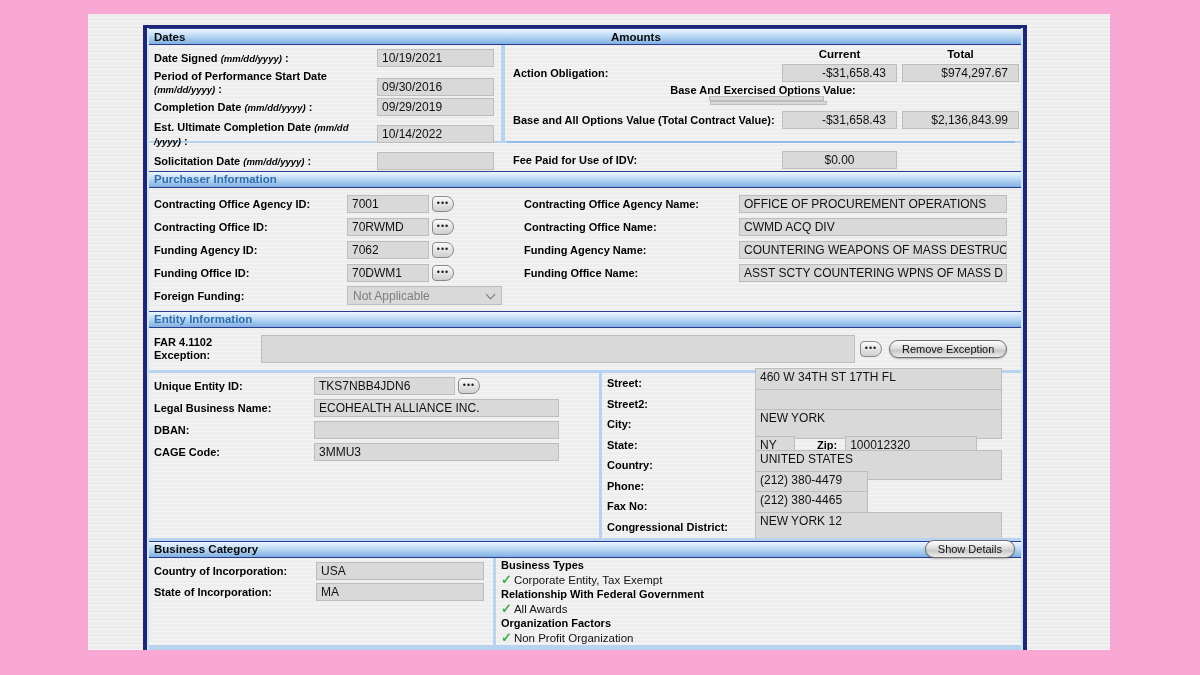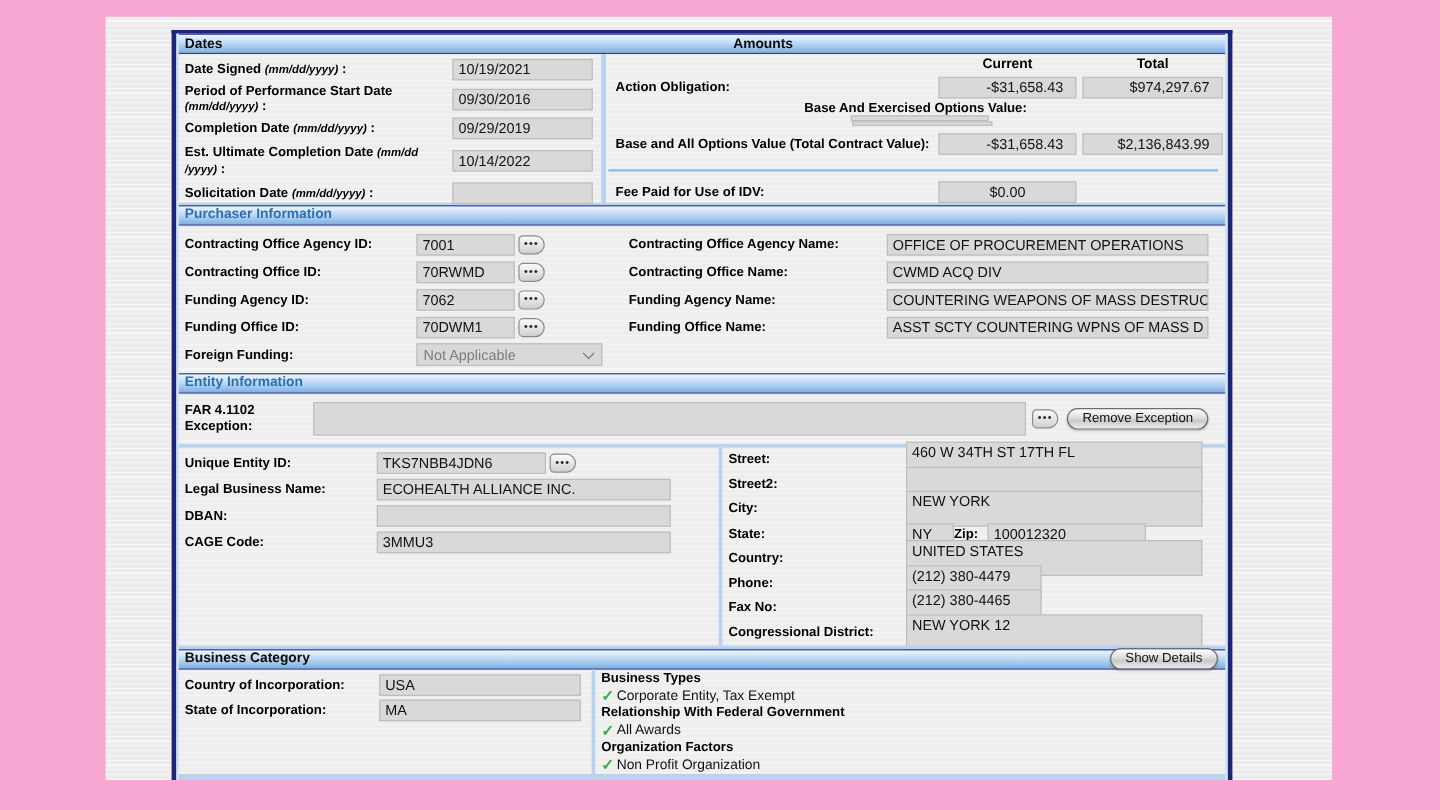--- a/index.html
+++ b/index.html
@@ -10,21 +10,21 @@
   .form{position:absolute;left:143px;top:25px;width:884px;height:625px;box-sizing:border-box;
     border-left:4px solid #1c2672;border-right:4px solid #1c2672;border-top:3px solid #1c2672;
     background:repeating-linear-gradient(to bottom,#eeeeee 0 3px,#f4f4f4 3px 4px);}
   .form-inner{position:relative;width:100%;height:100%;box-sizing:border-box;
     border-left:2px solid #cfe2f6;border-right:2px solid #cfe2f6;}
   .section-bar{background:linear-gradient(to bottom,#eef6fd 0%,#bedaf4 45%,#7fb0e2 100%);
     border-top:1px solid #2b3b8f;border-bottom:1px solid #2b3b8f;box-sizing:border-box;}
   .bar-title{position:absolute;font-size:11.5px;font-weight:bold;line-height:15px;color:#0a0a0a;white-space:nowrap;}
   .bar-title.blue{color:#2f6fad;}
   .top-bar{position:absolute;top:0;left:0;right:0;height:17px;}
-  .top-panels{position:absolute;top:17px;left:0;right:0;height:126px;display:flex;border-radius:22px;}
+  .top-panels{position:absolute;top:17px;left:0;right:0;height:98px;display:flex;border-radius:22px;}
   .dates-panel{width:352px;box-sizing:border-box;border-bottom:2px solid #b7d3f0;padding-top:2px;}
   .v-divider{width:4px;background:#b7d3f0;}
   .amounts-panel{flex:1;box-sizing:border-box;border-bottom:2px solid #b7d3f0;padding:1px 2px 0 0;}
   .lb{font-size:11px;font-weight:bold;color:#000;}
   .hint{font-size:9.5px;font-weight:bold;font-style:italic;color:#000;}
   .field{background:#d9d9d9;border:1px solid #bdbdbd;font-size:12px;color:#111;
     box-sizing:border-box;overflow:hidden;white-space:nowrap;}
   .drow{display:flex;align-items:center;padding-left:5px;}
   .dlabel{width:223px;line-height:12px;}
   .dfield{width:117px;height:18px;line-height:16px;padding:0 4px;}
@@ -71,21 +71,21 @@
   .elabel{width:160px;font-size:11px;font-weight:bold;color:#000;}
   .efield-sm{width:141px;height:18px;line-height:16px;padding:0 4px;}
   .efield{width:245px;height:18px;line-height:16px;padding:0 4px;}
   .e-divider{position:absolute;left:450px;top:0;bottom:0;width:3px;background:#b7d3f0;}
   .e-right{position:absolute;left:458px;top:0;right:4px;}
   .adrow{display:flex;align-items:center;height:20.5px;}
   .adlabel{width:148px;font-size:11px;font-weight:bold;color:#000;}
   .adfield{width:247px;height:30px;line-height:16px;padding:0 4px;}
   .adfield.half{width:113px;}
   .state-field{width:40px;height:18px;line-height:16px;padding:0 4px;}
-  .zip-label{font-size:11px;font-weight:bold;margin-right:8px;color:#000;}
+  .zip-label{font-size:11px;font-weight:bold;margin-left:22px;margin-right:8px;color:#000;}
   .zip-field{width:132px;height:18px;line-height:16px;padding:0 4px;}
   .divider-h2{position:absolute;top:510px;left:0;right:0;height:3px;background:#b7d3f0;}
   .bar-business{position:absolute;top:513px;left:0;right:0;height:17px;}
   .show-details{position:absolute;right:6px;top:-2px;}
   .business-content{position:absolute;top:530px;left:0;right:0;height:88px;}
   .b-left{position:absolute;left:5px;top:2px;}
   .brow{display:flex;align-items:center;height:21px;}
   .blabel{width:162px;font-size:11px;font-weight:bold;color:#000;}
   .bfield{width:168px;height:18px;line-height:16px;padding:0 4px;}
   .b-divider{position:absolute;left:344px;top:0;bottom:-3px;width:3px;background:#b7d3f0;}
@@ -108,21 +108,21 @@
         <span class="bar-title" style="left:5px;top:1px;">Dates</span>
         <span class="bar-title" style="left:462px;top:1px;">Amounts</span>
       </div>
 
       <div class="top-panels">
         <div class="dates-panel">
           <div class="drow" style="height:22px;">
             <div class="dlabel"><span class="lb">Date Signed </span><span class="hint">(mm/dd/yyyy)</span><span class="lb"> :</span></div>
             <div class="field dfield">10/19/2021</div>
           </div>
-          <div class="drow" style="height:27px;">
+          <div class="drow" style="height:27px;align-items:flex-end;">
             <div class="dlabel"><span class="lb">Period of Performance Start Date </span><span class="hint">(mm/dd/yyyy)</span><span class="lb"> :</span></div>
             <div class="field dfield">09/30/2016</div>
           </div>
           <div class="drow" style="height:22px;">
             <div class="dlabel"><span class="lb">Completion Date </span><span class="hint">(mm/dd/yyyy)</span><span class="lb"> :</span></div>
             <div class="field dfield">09/29/2019</div>
           </div>
           <div class="drow" style="height:31px;">
             <div class="dlabel"><span class="lb">Est. Ultimate Completion Date </span><span class="hint">(mm/dd /yyyy)</span><span class="lb"> :</span></div>
             <div class="field dfield">10/14/2022</div>

